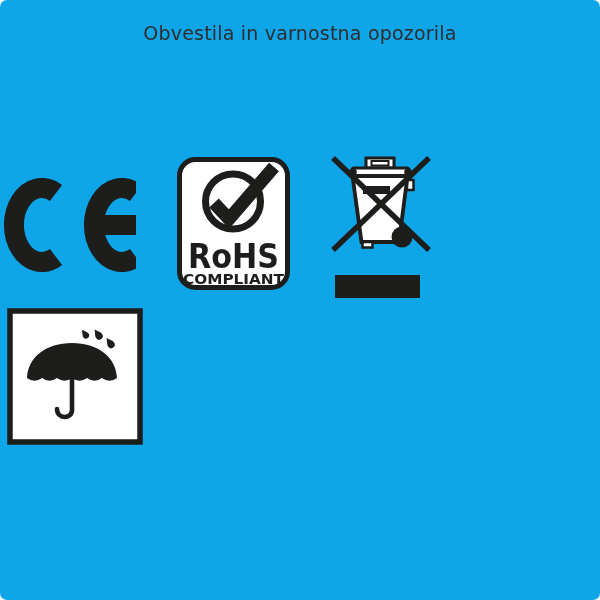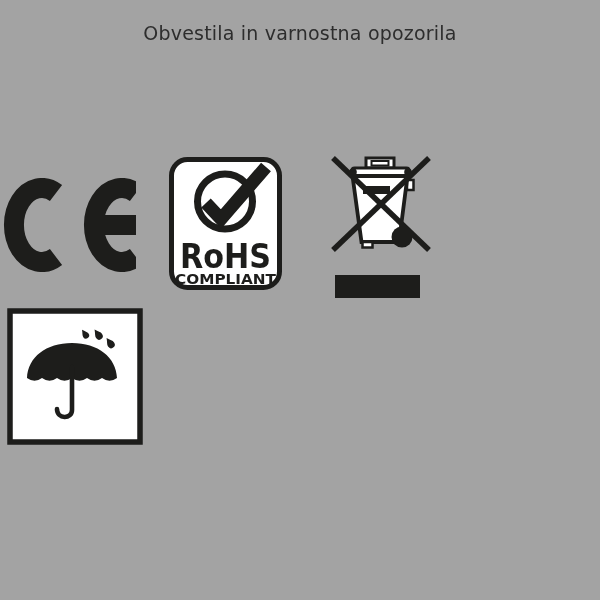--- a/index.html
+++ b/index.html
@@ -1,21 +1,22 @@
 <!DOCTYPE html>
 <html><head>
 <meta charset="utf-8">
 <style>
   html,body{margin:0;padding:0;background:#ffffff;}
   .canvas{
     position:relative;
     width:600px;height:600px;
-    background:#a3a3a3;
+    background:#0ea5e9;
     overflow:hidden;
     font-family:"DejaVu Sans","Liberation Sans",sans-serif;
+    border-radius:7px;
   }
   .page-title{
     position:absolute;
     left:0;right:0;top:22px;
     text-align:center;
     font-size:19px;
     font-weight:400;
     color:#2d2d2d;
     letter-spacing:.2px;
   }
@@ -37,21 +38,21 @@
   <div class="sym" style="left:3px;top:178px;">
     <svg width="133" height="94" viewBox="0 0 133 94">
       <g fill="none" stroke="#1d1d1b" stroke-width="20">
         <path d="M53,15 A28,37 0 1 0 53,79"></path>
         <path d="M133,15 A28,37 0 1 0 133,79"></path>
         <path d="M99,47 H133"></path>
       </g>
     </svg>
   </div>
 
-  <div class="sym" style="left:167px;top:155px;">
+  <div class="sym" style="left:175px;top:155px;">
     <svg width="117" height="137" viewBox="0 0 117 137">
       <rect x="4.5" y="4.5" width="108" height="128" rx="16" fill="#ffffff" stroke="#1d1d1b" stroke-width="5"></rect>
       <circle cx="58" cy="46.5" r="27.5" fill="none" stroke="#1d1d1b" stroke-width="7"></circle>
       <path d="M39,48 L54,64 L99,12" fill="none" stroke="#1d1d1b" stroke-width="13" stroke-linejoin="miter"></path>
       <text class="svgtext" x="58.5" y="113" font-size="34" text-anchor="middle" textLength="91" lengthAdjust="spacingAndGlyphs">RoHS</text>
       <text class="svgtext" x="58.5" y="128.5" font-size="14.5" text-anchor="middle" textLength="101" lengthAdjust="spacingAndGlyphs">COMPLIANT</text>
     </svg>
   </div>
 
   <div class="sym" style="left:330px;top:150px;">

